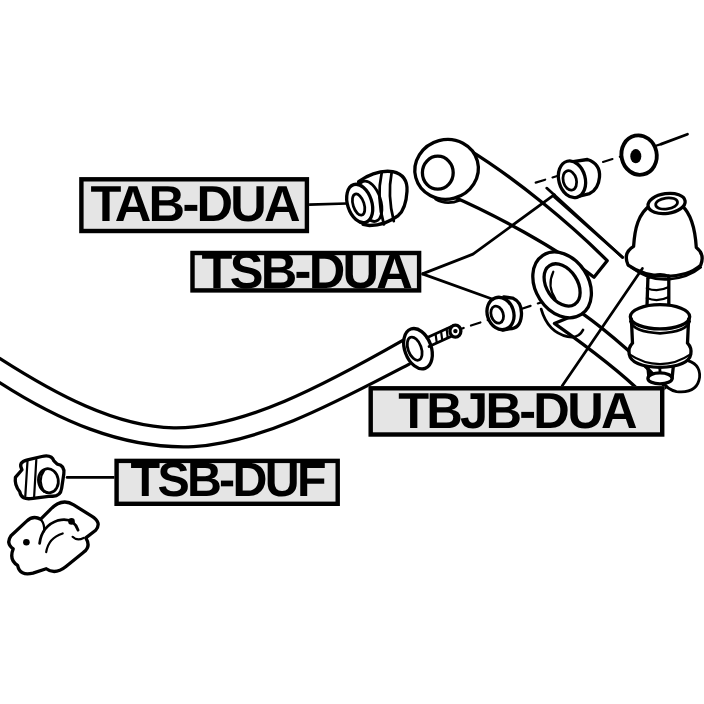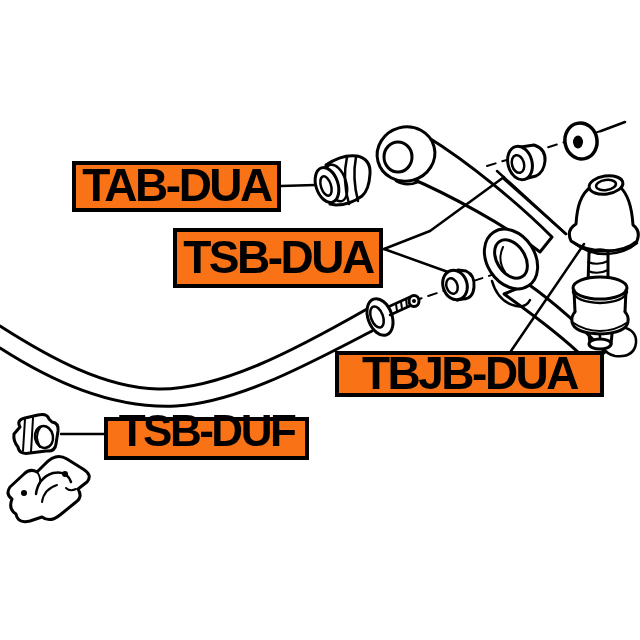--- a/index.html
+++ b/index.html
@@ -3,28 +3,28 @@
 <meta charset="utf-8">
 <style>
   html,body{margin:0;padding:0;background:#ffffff;}
   .stage{
     position:relative;width:640px;height:640px;background:#ffffff;overflow:hidden;
     font-family:"Liberation Sans",sans-serif;
   }
   .stage svg{position:absolute;left:0;top:0;}
   .part-label{
     position:absolute;display:flex;align-items:center;justify-content:center;
-    background:#f97316;border:4px solid #000000;box-sizing:border-box;
+    background:#e5e5e5;border:4px solid #000000;box-sizing:border-box;
     font-weight:700;font-size:46px;letter-spacing:-2.5px;color:#000000;
     white-space:nowrap;line-height:1;padding-bottom:3px;
   }
   .lbl-tab  {left:72px;  top:161px; width:209px; height:51px;}
-  .lbl-tsb  {left:173px; top:228px; width:210px; height:60px;}
+  .lbl-tsb  {left:173px; top:228px; width:210px; height:38px;}
   .lbl-tbjb {left:335px; top:351px; width:269px; height:46px;}
-  .lbl-tsbf {left:104px; top:417px; width:205px; height:43px; font-size:44px;align-items:flex-end;}
+  .lbl-tsbf {left:104px; top:417px; width:205px; height:43px; font-size:44px;}
 </style>
 </head>
 <body>
 
 <div class="stage">
 
   <svg width="640" height="640" viewBox="0 0 640 640" fill="none" stroke="#000000" stroke-linecap="round" stroke-linejoin="round">
 
     <g stroke-width="2" stroke-dasharray="9 7">
       <path d="M487,166 L601,131"></path>

